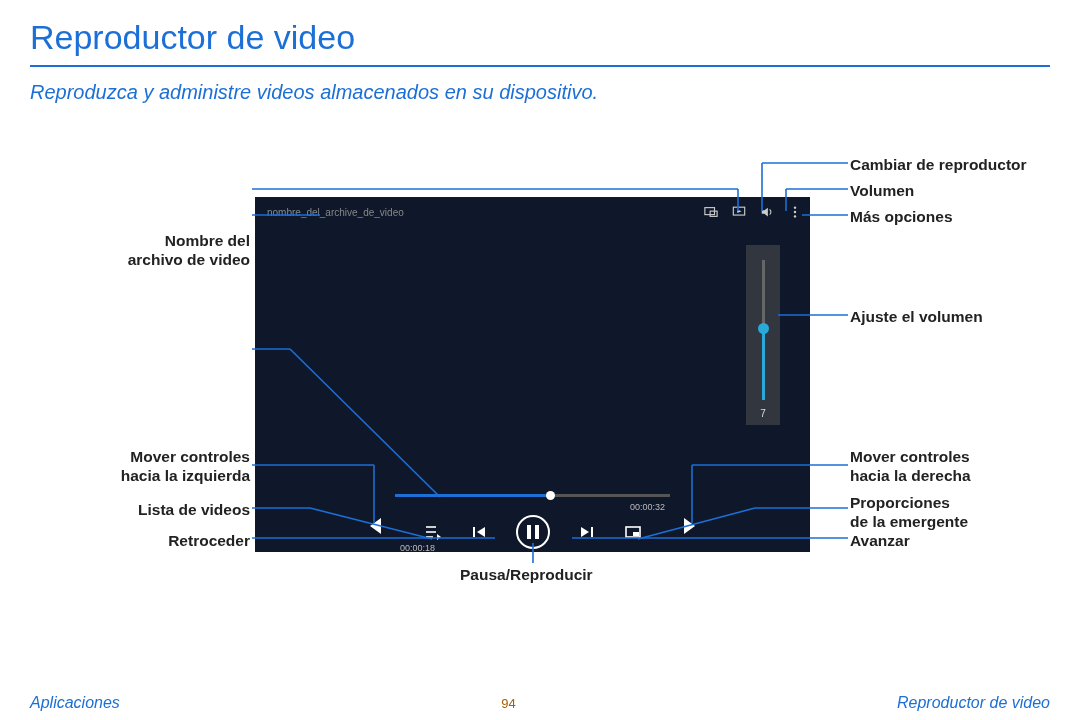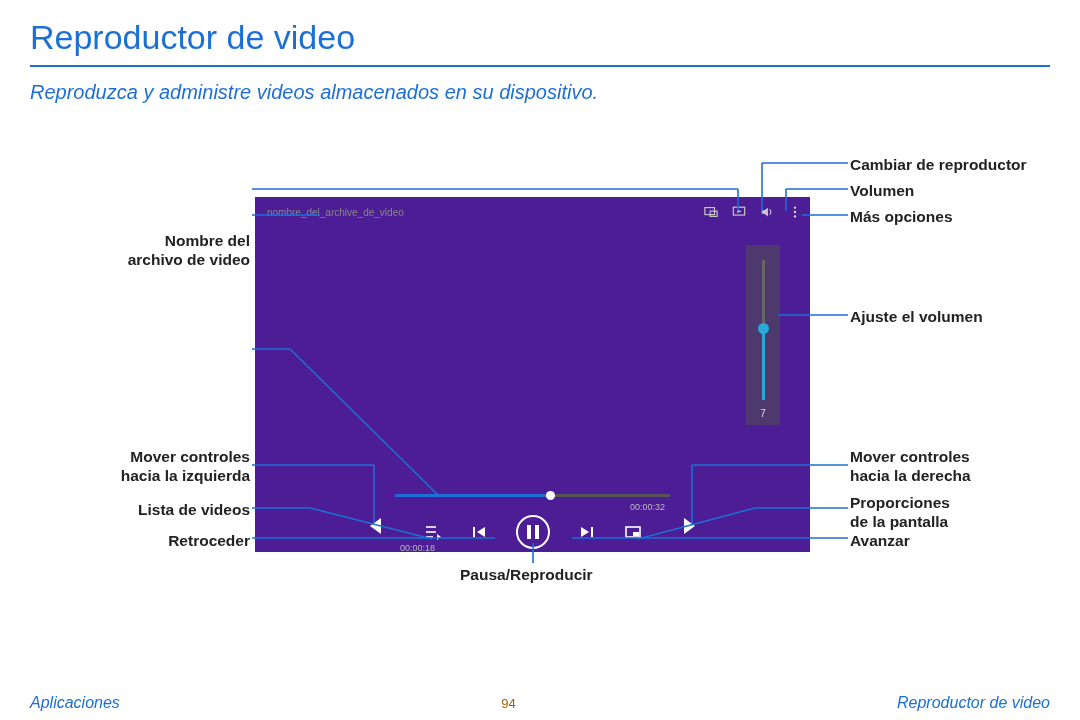--- a/index.html
+++ b/index.html
@@ -35,21 +35,21 @@
     width: 1080px;
     height: 520px;
   }
   
   .player {
     position: absolute;
     left: 255px;
     top: 62px;
     width: 555px;
     height: 355px;
-    background: #4c1d95;
+    background: #0f172a;
   }
   .player-filename {
     position: absolute;
     left: 12px;
     top: 10px;
     color: #888;
     font-size: 10px;
   }
   .top-icons {
     position: absolute;
@@ -355,21 +355,21 @@
   <div class="callout left" style="right: 830px; top: 396px;">Retroceder</div>
   <div class="callout" style="left: 460px; top: 430px;">Pausa/Reproducir</div>
 
   <div class="callout right" style="left: 850px; top: 20px;">Cambiar de reproductor</div>
   <div class="callout right" style="left: 850px; top: 46px;">Volumen</div>
   <div class="callout right" style="left: 850px; top: 72px;">Más opciones</div>
   <div class="callout right" style="left: 850px; top: 172px;">Ajuste el volumen</div>
   <div class="callout right" style="left: 850px; top: 312px; white-space: pre-line;">Mover controles
 hacia la derecha</div>
   <div class="callout right" style="left: 850px; top: 358px; white-space: pre-line;">Proporciones
-de la pantalla</div>
+de la emergente</div>
   <div class="callout right" style="left: 850px; top: 396px;">Avanzar</div>
 
   <svg class="leaders">
 
     <line x1="252" y1="54" x2="738" y2="54"></line>
       <line x1="738" y1="54" x2="738" y2="76"></line>
     <line x1="252" y1="80" x2="320" y2="80"></line>
     <line x1="252" y1="214" x2="290" y2="214"></line>
       <line x1="290" y1="214" x2="440" y2="362"></line>
     <line x1="252" y1="330" x2="374" y2="330"></line>

